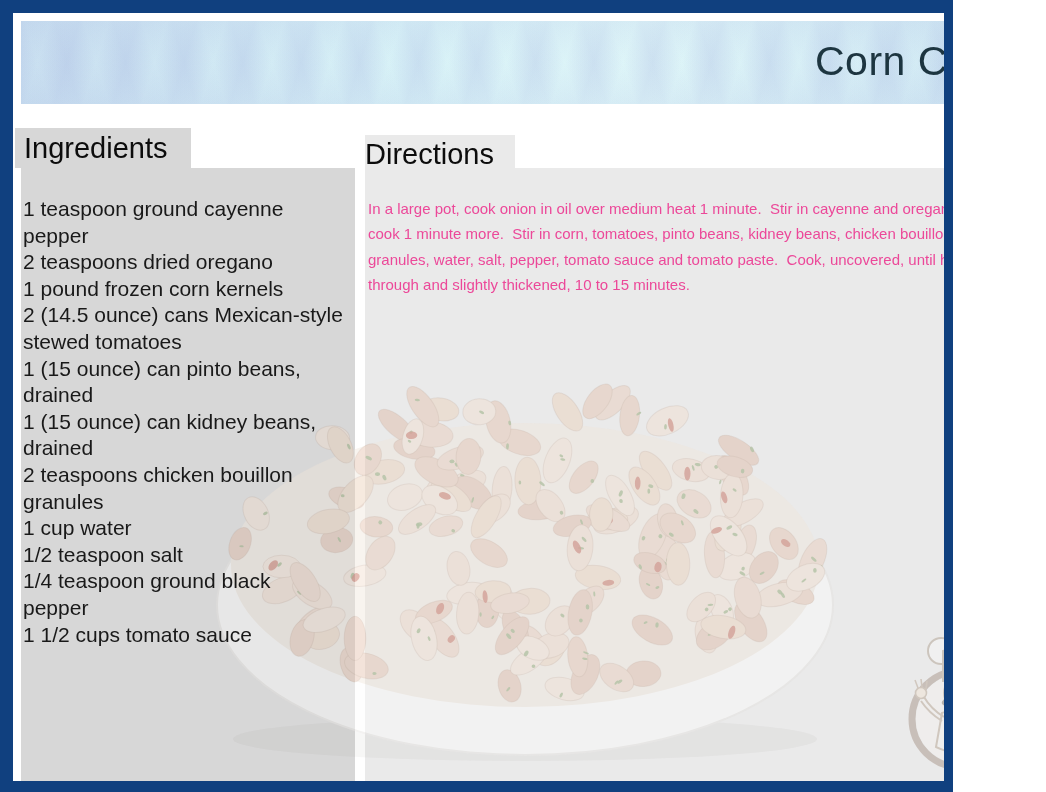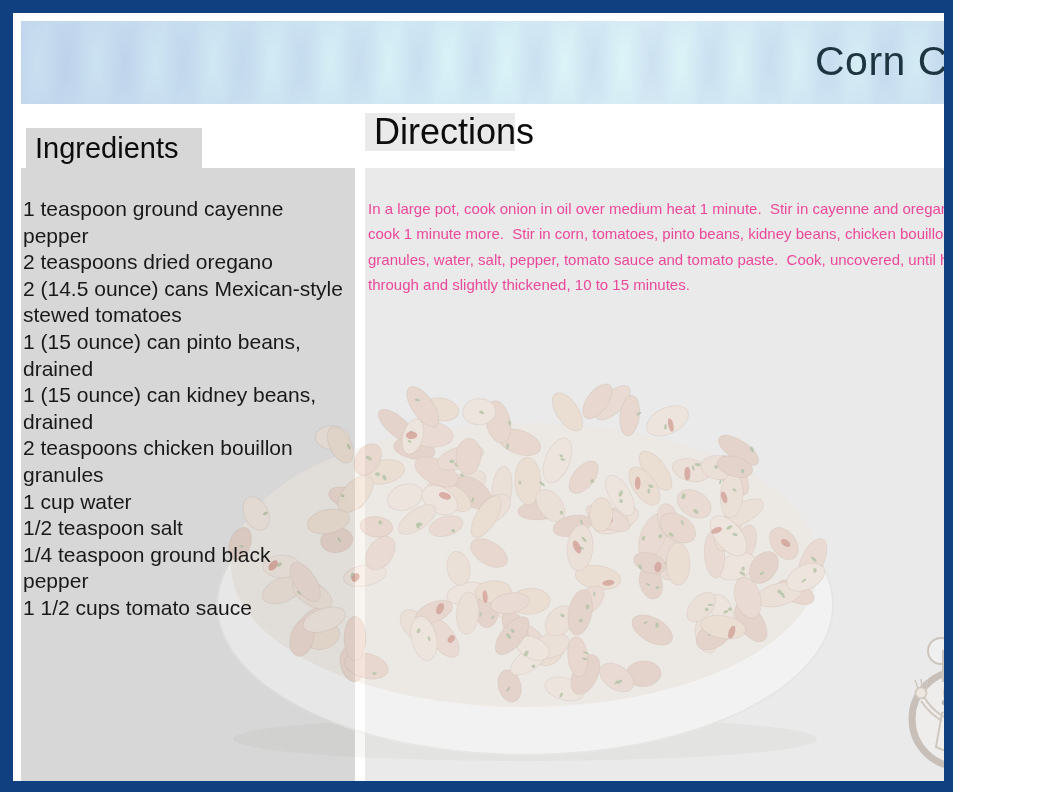--- a/index.html
+++ b/index.html
@@ -24,35 +24,35 @@
       repeating-linear-gradient(107deg, rgba(145,155,215,0.13) 0px, rgba(255,255,255,0) 28px, rgba(145,155,215,0.13) 56px),
       repeating-linear-gradient(73deg, rgba(145,155,215,0.11) 0px, rgba(255,255,255,0) 28px, rgba(145,155,215,0.11) 56px),
       linear-gradient(90deg,#c9dff0 0%, #d8f2f7 38%, #def5f8 62%, #cfe7f3 100%);
   }
   .banner-title{
     position:absolute;right:27px;top:50%;transform:translateY(-54%);
     font-size:41px;color:#1d3540;letter-spacing:0.5px;white-space:nowrap;
   }
   
   .ingredients-heading-box{
-    position:absolute;left:13px;top:115px;width:176px;height:40px;
+    position:absolute;left:2px;top:115px;width:176px;height:40px;
     background:#d7d7d7;z-index:2;
     font-size:29px;color:#0c0c0c;
     padding-left:9px;box-sizing:border-box;
     display:flex;align-items:center;
   }
   .ingredients-panel{
     position:absolute;left:8px;top:155px;width:334px;height:613px;
     background:#d7d7d7;z-index:0;
   }
   .directions-heading-box{
-    position:absolute;left:352px;top:100px;width:150px;height:38px;
+    position:absolute;left:352px;top:122px;width:150px;height:38px;
     background:#eaeaea;z-index:2;
-    font-size:36px;color:#0c0c0c;
-    padding-left:9px;box-sizing:border-box;
+    font-size:29px;color:#0c0c0c;
+    box-sizing:border-box;
     display:flex;align-items:center;
   }
   .directions-panel{
     position:absolute;left:352px;top:155px;width:653px;height:613px;
     background:#eaeaea;z-index:0;
   }
   
   .ingredients-list{
     position:absolute;left:10px;top:183px;width:332px;z-index:2;
     font-size:21px;line-height:26.6px;color:#191919;
@@ -419,20 +419,21 @@
       </g>
     </svg>
 
     <div class="ingredients-heading-box">Ingredients</div>
     <div class="directions-heading-box">Directions</div>
 
     <div class="ingredients-list">
         <div class="ingredient-item">1 teaspoon ground cayenne
 pepper</div>
         <div class="ingredient-item">2 teaspoons dried oregano</div>
+        <div class="ingredient-item">1 pound frozen corn kernels</div>
         <div class="ingredient-item">2 (14.5 ounce) cans Mexican-style
 stewed tomatoes</div>
         <div class="ingredient-item">1 (15 ounce) can pinto beans,
 drained</div>
         <div class="ingredient-item">1 (15 ounce) can kidney beans,
 drained</div>
         <div class="ingredient-item">2 teaspoons chicken bouillon
 granules</div>
         <div class="ingredient-item">1 cup water</div>
         <div class="ingredient-item">1/2 teaspoon salt</div>

